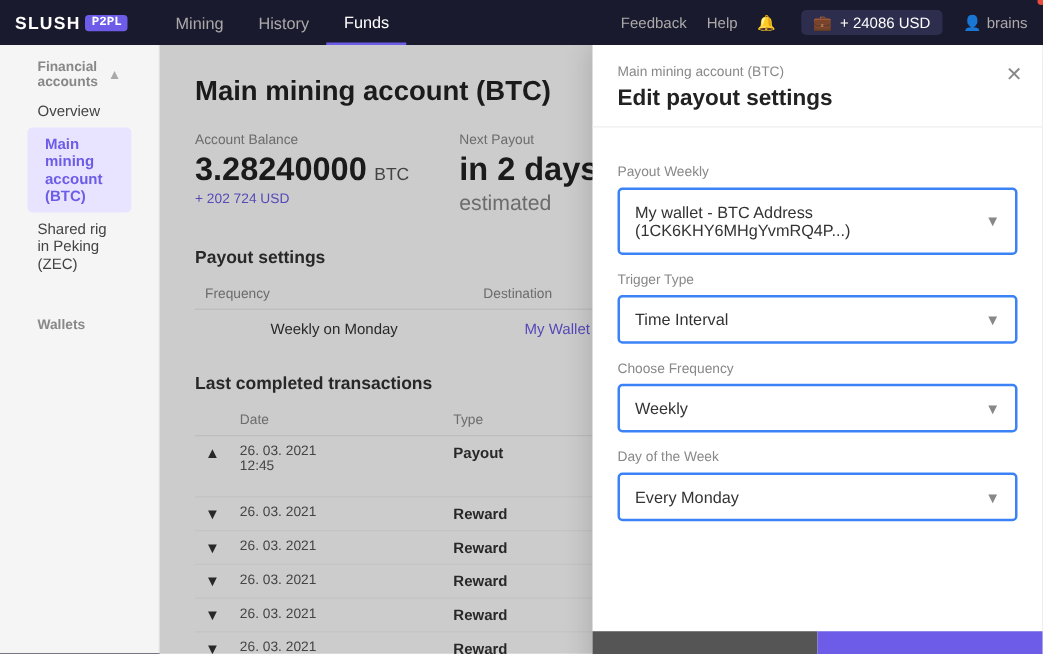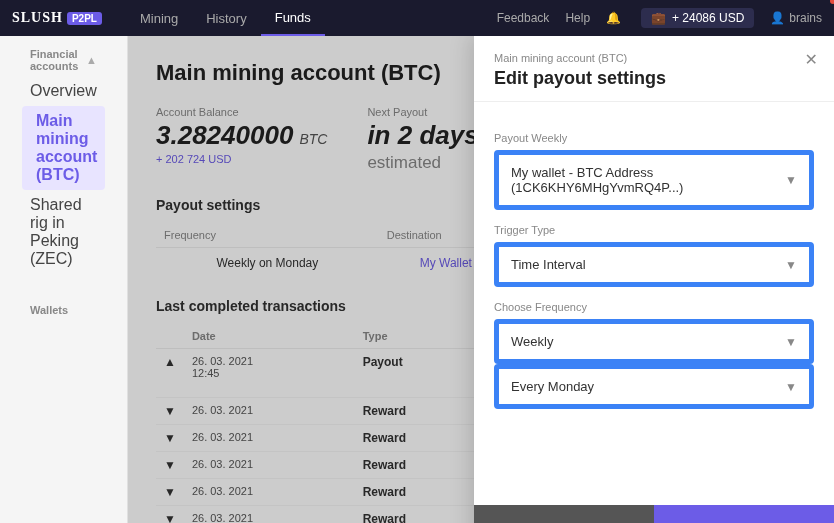--- a/index.html
+++ b/index.html
@@ -7,61 +7,61 @@
 
     
     .app { display: flex; flex-direction: column; height: 523px; width: 834px; }
     .topnav { background: #1a1a2e; display: flex; align-items: center; height: 36px; padding: 0 12px; gap: 0; flex-shrink: 0; }
     .main-layout { display: flex; flex: 1; overflow: hidden; }
     .sidebar { width: 128px; background: #f5f5f5; padding: 12px 16px; flex-shrink: 0; border-right: 1px solid #e0e0e0; }
     .content { flex: 1; background: #fff; overflow-y: auto; padding: 24px 28px; position: relative; }
 
     
     .logo { display: flex; align-items: center; gap: 4px; margin-right: 24px; }
-    .logo-text { color: #fff; font-weight: 700; font-size: 14px; letter-spacing: 1px; font-family: Liberation Serif, serif; }
-    .logo-badge { background: #6c5ce7; color: #fff; font-size: 10px; font-weight: 700; padding: 1px 5px; border-radius: 3px; }
+    .logo-text { color: #fff; font-weight: 700; font-size: 14px; letter-spacing: 1px; }
+    .logo-badge { background: #6c5ce7; color: #fff; font-size: 10px; font-weight: 700; padding: 1px 5px; border-radius: 3px; font-family: Liberation Mono, monospace; }
     .nav-item { color: #aaa; font-size: 13px; padding: 0 14px; height: 36px; display: flex; align-items: center; cursor: pointer; }
     .nav-item.active { color: #fff; border-bottom: 2px solid #6c5ce7; }
     .nav-right { margin-left: auto; display: flex; align-items: center; gap: 16px; }
     .nav-right-item { color: #aaa; font-size: 12px; cursor: pointer; display: flex; align-items: center; gap: 4px; }
     .bell-dot { width: 6px; height: 6px; background: #e74c3c; border-radius: 50%; position: absolute; top: -2px; right: -2px; }
     .wallet-btn { background: #2d2d4e; color: #fff; padding: 3px 10px; border-radius: 4px; font-size: 12px; display: flex; align-items: center; gap: 6px; cursor: pointer; }
     .user-btn { color: #aaa; font-size: 12px; display: flex; align-items: center; gap: 4px; cursor: pointer; }
 
     
     .sidebar-section-title { font-size: 11px; color: #888; font-weight: 600; padding: 6px 14px 4px; text-transform: none; }
-    .sidebar-item { padding: 6px 14px; font-size: 16px; color: #444; cursor: pointer; }
+    .sidebar-item { padding: 6px 14px; font-size: 12px; color: #444; cursor: pointer; }
     .sidebar-item.active { background: #e8e4ff; color: #6c5ce7; font-weight: 600; border-radius: 4px; margin: 0 6px; }
     .sidebar-section-divider { margin: 8px 0; }
     .sidebar-wallets-title { font-size: 11px; color: #888; font-weight: 600; padding: 6px 14px 4px; }
 
     
     .page-title { font-size: 22px; font-weight: 700; color: #222; margin-bottom: 20px; display: flex; align-items: center; justify-content: space-between; }
     .more-btn { background: #f0f0f0; border: none; border-radius: 4px; padding: 4px 10px; cursor: pointer; color: #555; font-size: 16px; display: flex; align-items: center; }
 
     
     .stats-row { display: flex; gap: 40px; margin-bottom: 24px; }
     .stat-block { display: flex; flex-direction: column; }
     .stat-label { font-size: 11px; color: #888; margin-bottom: 2px; }
-    .stat-value { font-size: 26px; font-weight: 700; color: #222; display: flex; align-items: baseline; gap: 6px; font-style: italic; }
+    .stat-value { font-size: 26px; font-weight: 700; color: #222; display: flex; align-items: baseline; gap: 6px; }
     .stat-unit { font-size: 14px; font-weight: 400; color: #555; }
     .stat-sub { font-size: 11px; color: #6c5ce7; margin-top: 2px; }
     .stat-sub2 { font-size: 17px; color: #888; margin-top: 2px; }
 
     
     .section-title { font-size: 14px; font-weight: 600; color: #333; margin-bottom: 10px; }
     .payout-table { width: 100%; border-collapse: collapse; margin-bottom: 20px; }
     .payout-table th { text-align: left; font-size: 11px; color: #888; font-weight: 500; padding: 6px 8px; border-bottom: 1px solid #eee; }
     .payout-table td { padding: 8px 8px; font-size: 12px; color: #333; text-align: center; }
     .payout-table td.link { color: #6c5ce7; }
     .payout-table td.mono { font-family: monospace; font-size: 11px; color: #555; }
 
     
     .tx-table { width: 100%; border-collapse: collapse; }
-    .tx-table th { text-align: left; font-size: 11px; color: #888; font-weight: 700; padding: 6px 8px; border-bottom: 1px solid #eee; }
+    .tx-table th { text-align: left; font-size: 11px; color: #888; font-weight: 400; padding: 6px 8px; border-bottom: 1px solid #eee; }
     .tx-row td { padding: 6px 8px; font-size: 12px; color: #333; vertical-align: top; border-bottom: 1px solid #f5f5f5; }
     .tx-row td.type-bold { font-weight: 600; }
     .tx-row td.detail-cell { color: #555; font-size: 11px; }
     .tx-row td.date-cell { font-size: 11px; color: #555; }
     .chevron-cell { width: 14px; color: #aaa; font-size: 10px; }
     .tx-detail-sub { color: #888; font-size: 10px; margin-top: 2px; }
 
     
     .modal-overlay { position: absolute; top: 0; left: 0; right: 0; bottom: 0; background: rgba(0,0,0,0.2); z-index: 10; }
     .modal { position: absolute; top: 0; right: 0; width: 360px; height: 523px; background: #fff; box-shadow: -4px 0 20px rgba(0,0,0,0.15); z-index: 20; display: flex; flex-direction: column; }
@@ -69,21 +69,21 @@
     .modal-header-sub { font-size: 11px; color: #888; margin-bottom: 4px; }
     .modal-title { font-size: 18px; font-weight: 700; color: #222; }
     .modal-close { position: absolute; top: 14px; right: 16px; cursor: pointer; color: #888; font-size: 16px; background: none; border: none; }
     .modal-body { flex: 1; padding: 16px 20px; overflow-y: auto; }
     .modal-footer { display: flex; height: 54px; flex-shrink: 0; }
     .modal-cancel { flex: 1; background: #555; color: #fff; border: none; font-size: 14px; font-weight: 500; cursor: pointer; }
     .modal-confirm { flex: 1; background: #6c5ce7; color: #fff; border: none; font-size: 14px; font-weight: 600; cursor: pointer; }
 
     
     .field-label { font-size: 11px; color: #888; margin-bottom: 6px; margin-top: 14px; }
-    .field-select { width: 100%; border: 5px solid #3b82f6; border-radius: 4px; padding: 10px 12px; font-size: 13px; color: #333; background: #fff; display: flex; align-items: center; justify-content: space-between; cursor: pointer; }
+    .field-select { width: 100%; border: 2px solid #3b82f6; border-radius: 4px; padding: 10px 12px; font-size: 13px; color: #333; background: #fff; display: flex; align-items: center; justify-content: space-between; cursor: pointer; }
     .field-select .chevron { color: #888; font-size: 12px; }
     .field-select-text { font-size: 13px; color: #333; }
   </style>
 </head>
 <body>
 
 <div class="app">
 
   <nav class="topnav">
     <div class="logo">
@@ -240,20 +240,21 @@
             <span class="field-select-text">Time Interval</span>
             <span class="chevron">▼</span>
           </div>
 
           <div class="field-label">Choose Frequency</div>
           <div class="field-select">
             <span class="field-select-text">Weekly</span>
             <span class="chevron">▼</span>
           </div>
 
+          <div class="field-label">Day of the Week</div>
           <div class="field-select">
             <span class="field-select-text">Every Monday</span>
             <span class="chevron">▼</span>
           </div>
         </div>
         <div class="modal-footer">
           <button class="modal-cancel">Cancel</button>
           <button class="modal-confirm">Confirm Changes</button>
         </div>
       </div>

